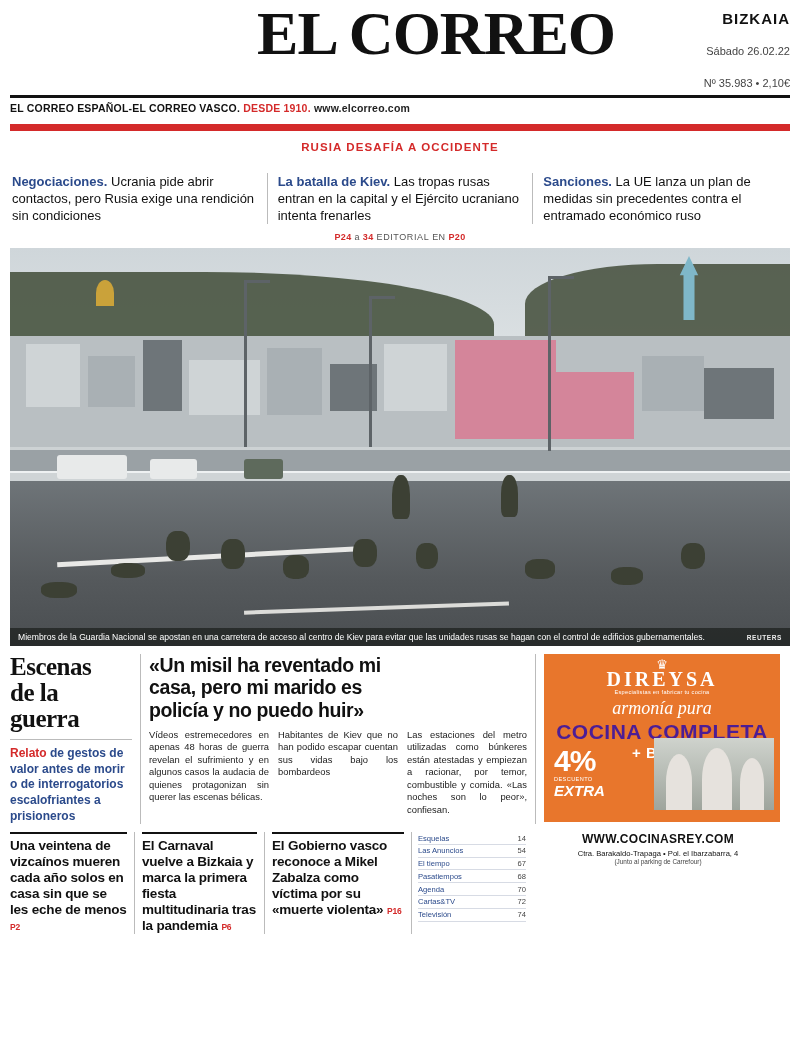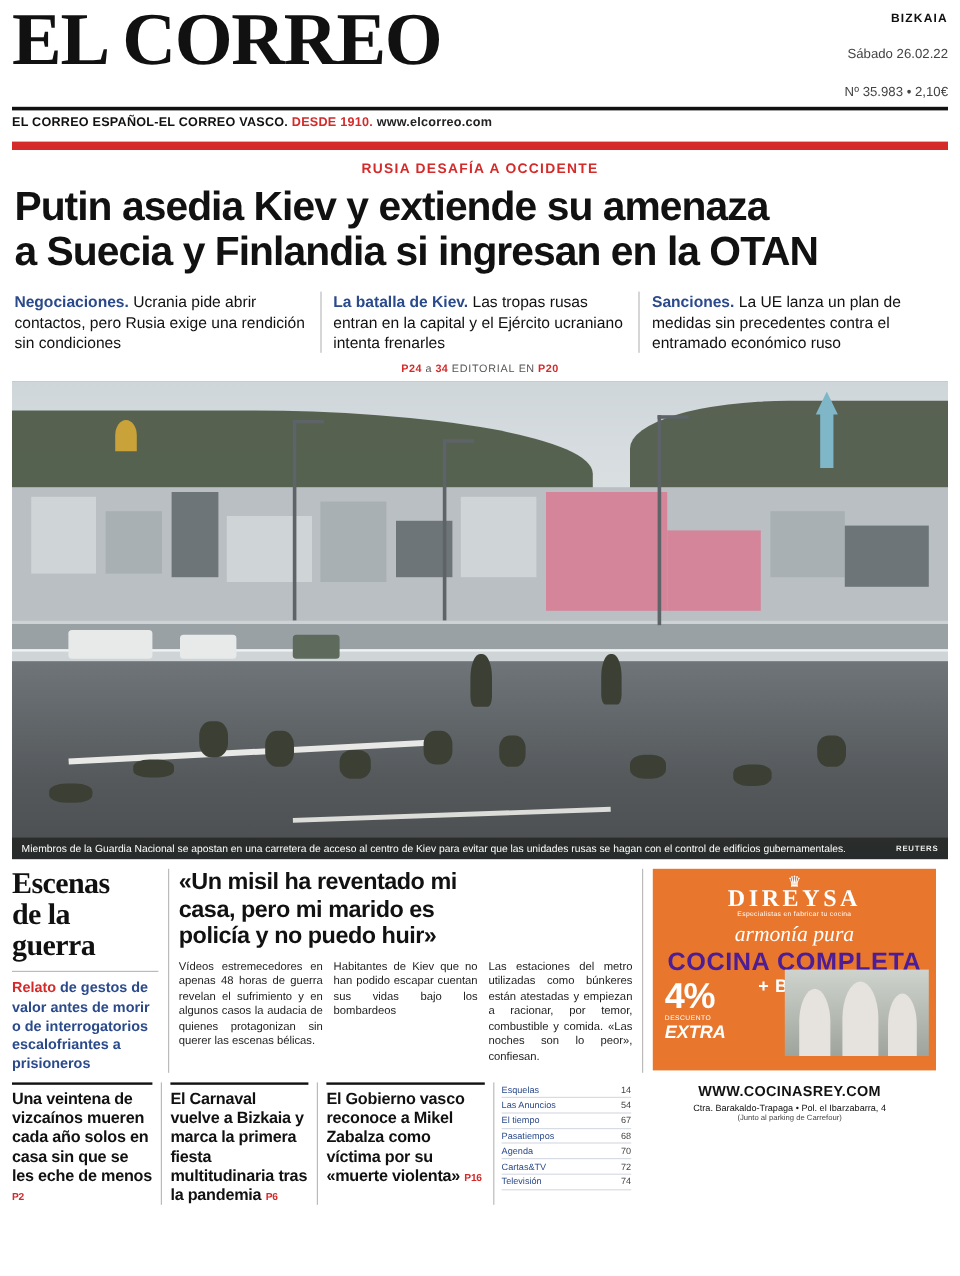--- a/index.html
+++ b/index.html
@@ -7,35 +7,35 @@
     width: 800px; height: 1063px;
     background: #ffffff;
     font-family: "Liberation Sans", sans-serif;
     color: #111;
     overflow: hidden;
   }
   .page { width: 800px; height: 1063px; position: relative; }
 
   
   .masthead { padding: 4px 10px 0 10px; display: flex; align-items: flex-start; }
-  .masthead-left { flex: 1; }
+  .masthead-left { flex: 1; text-align: right; }
   .logo {
     font-family: "Liberation Serif", serif;
     font-weight: bold;
     font-size: 62px;
     letter-spacing: -1px;
     line-height: 0.95;
     color: #111;
   }
   .logo-rule { height: 3px; background: #111; margin: 4px 0 4px 0; width: 100%; }
   .tagline { font-size: 10.5px; font-weight: bold; letter-spacing: 0.2px; }
   .tagline .since { color: #d42a2a; }
   .tagline .web { color: #222; font-weight: bold; }
   .masthead-right { width: 175px; text-align: right; padding-top: 6px; }
-  .edition { font-size: 10px; font-weight: bold; letter-spacing: 1px; }
+  .edition { font-size: 15px; font-weight: bold; letter-spacing: 1px; }
   .edition-line { font-size: 11px; color: #444; margin-top: 17px; line-height: 1.35; }
 
   
   .red-bar { height: 7px; background: #d42a2a; margin: 10px 10px 0 10px; }
 
   
   .kicker {
     text-align: center;
     color: #d42a2a;
     font-weight: bold;
@@ -240,24 +240,20 @@
       <span>EL CORREO ESPAÑOL-EL CORREO VASCO.</span>
       <span class="since">DESDE 1910.</span>
       <span class="web">www.elcorreo.com</span>
     </div>
   </div>
 
   <div class="red-bar"></div>
 
   <div class="kicker">RUSIA DESAFÍA A OCCIDENTE</div>
 
-  <div class="headline">
-    <div>Putin asedia Kiev y extiende su amenaza</div>
-    <div>a Suecia y Finlandia si ingresan en la OTAN</div>
-  </div>
 
   <div class="subheads">
     <div class="subhead">
       <span class="sub-lead">Negociaciones.</span><span> Ucrania pide abrir contactos, pero Rusia exige una rendición sin condiciones</span>
     </div>
     <div class="subhead">
       <span class="sub-lead">La batalla de Kiev.</span><span> Las tropas rusas entran en la capital y el Ejército ucraniano intenta frenarles</span>
     </div>
     <div class="subhead">
       <span class="sub-lead">Sanciones.</span><span> La UE lanza un plan de medidas sin precedentes contra el entramado económico ruso</span>

